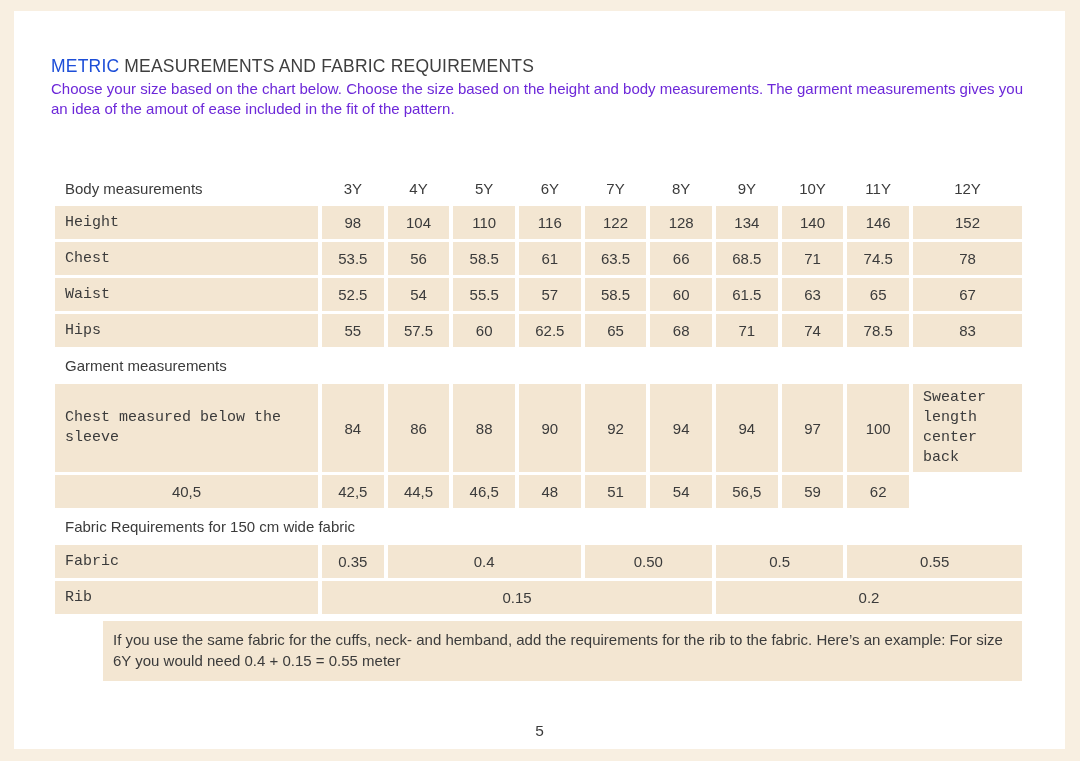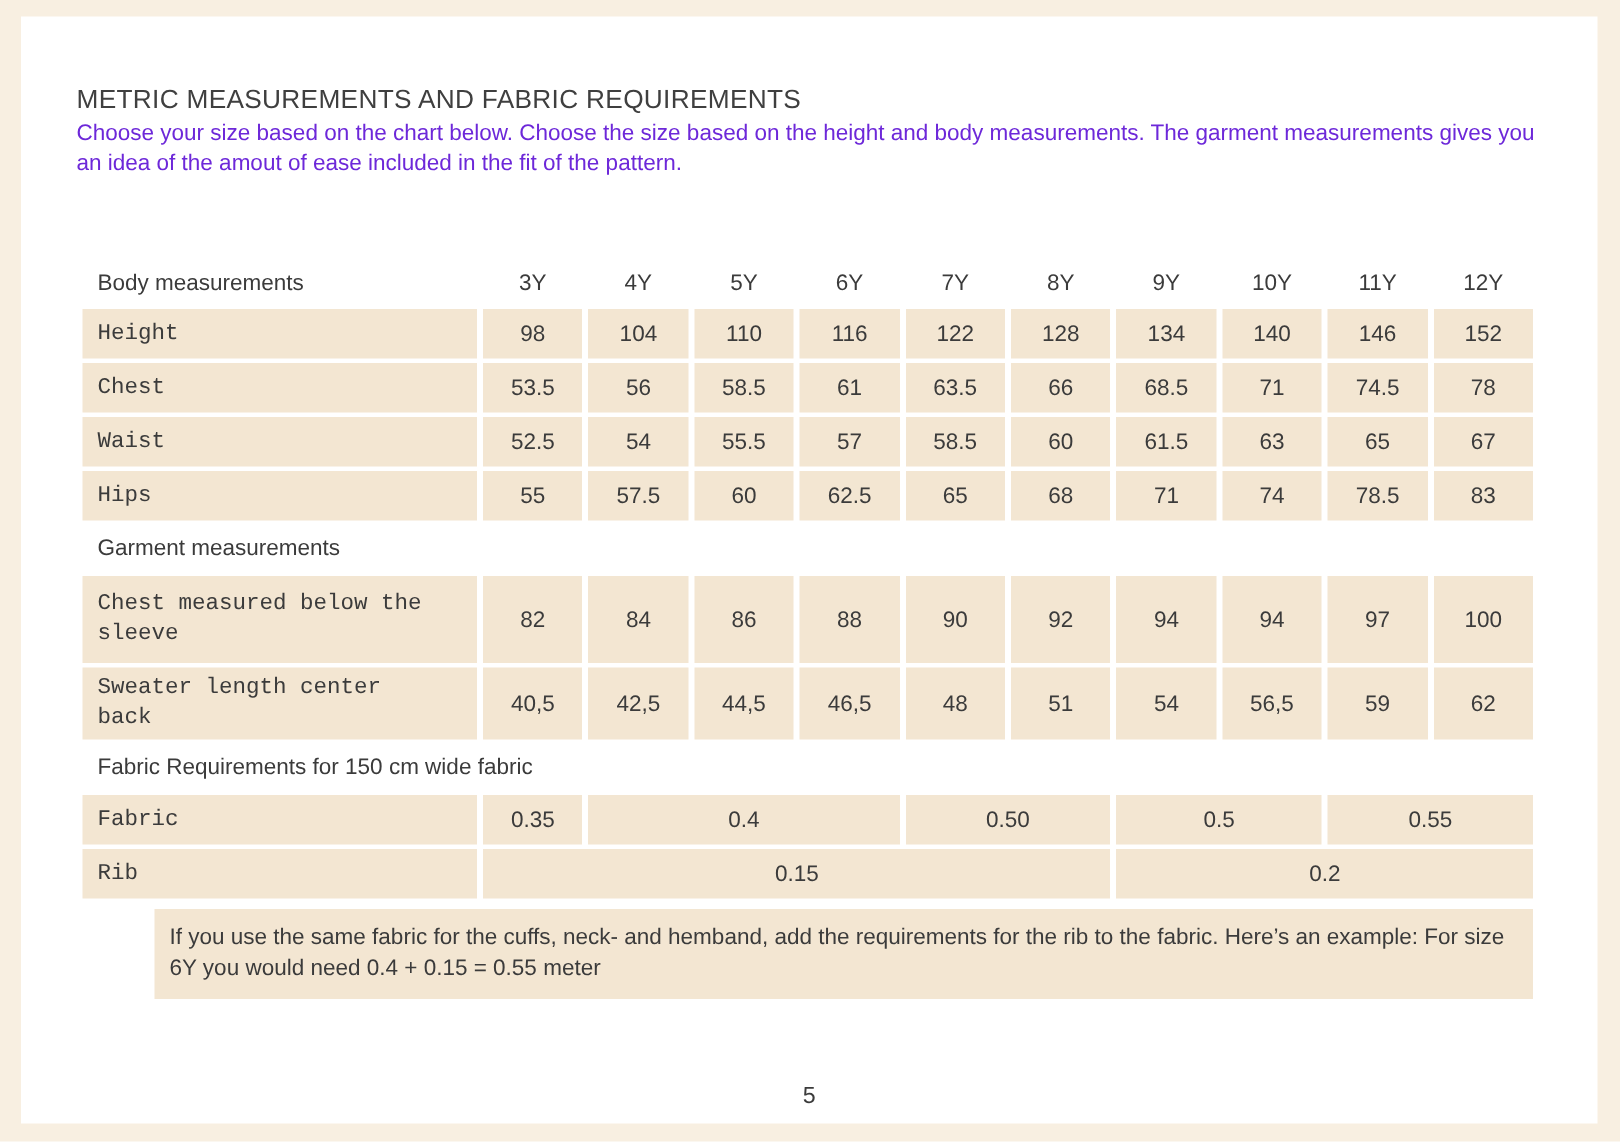--- a/index.html
+++ b/index.html
@@ -19,21 +19,21 @@
     background: #ffffff;
     padding: 44px 30px 0 37px;
   }
   h1.title {
     font-size: 17.5px;
     font-weight: 500;
     letter-spacing: 0.2px;
     color: #3f3f3f;
     line-height: 22px;
   }
-  h1.title .accent { color: #404040; }
+  h1.title .accent { color: #1d4ed8; }
   .intro {
     margin-top: 2px;
     font-size: 15px;
     line-height: 19.5px;
     max-width: 985px;
     color: #6d28d9;
   }
   .size-table {
     display: grid;
     grid-template-columns: 263px repeat(10, 1fr);
@@ -140,21 +140,20 @@
         <div class="cell num">60</div>
         <div class="cell num">62.5</div>
         <div class="cell num">65</div>
         <div class="cell num">68</div>
         <div class="cell num">71</div>
         <div class="cell num">74</div>
         <div class="cell num">78.5</div>
         <div class="cell num">83</div>
         <div class="section" style="grid-column: span 11;">Garment measurements</div>
         <div class="cell label tall">Chest measured below the sleeve</div>
-        <div class="cell num tall">82</div>
         <div class="cell num tall">84</div>
         <div class="cell num tall">86</div>
         <div class="cell num tall">88</div>
         <div class="cell num tall">90</div>
         <div class="cell num tall">92</div>
         <div class="cell num tall">94</div>
         <div class="cell num tall">94</div>
         <div class="cell num tall">97</div>
         <div class="cell num tall">100</div>
         <div class="cell label">Sweater length center back</div>

